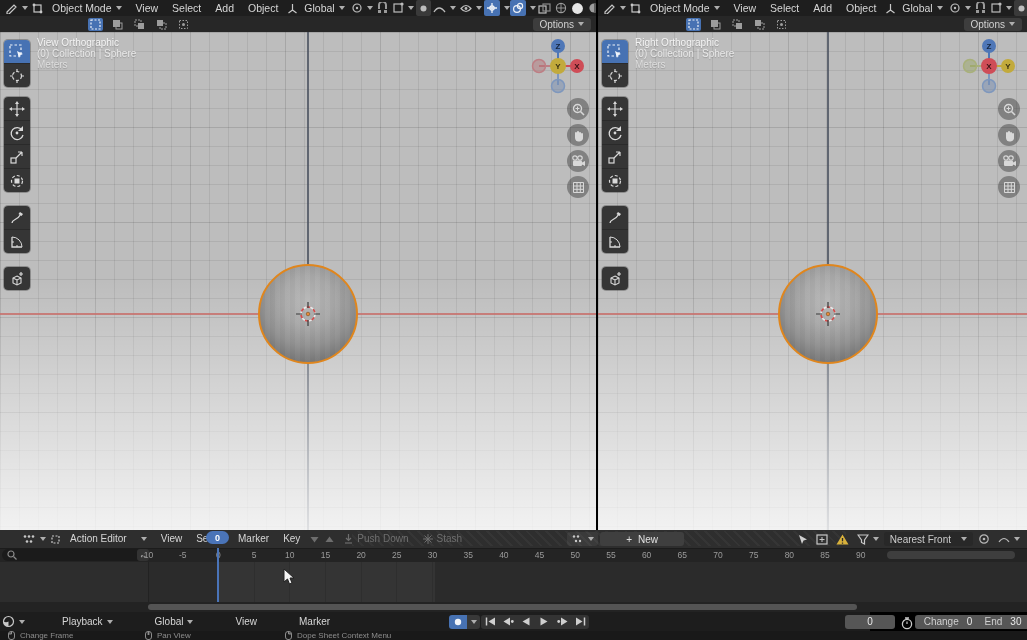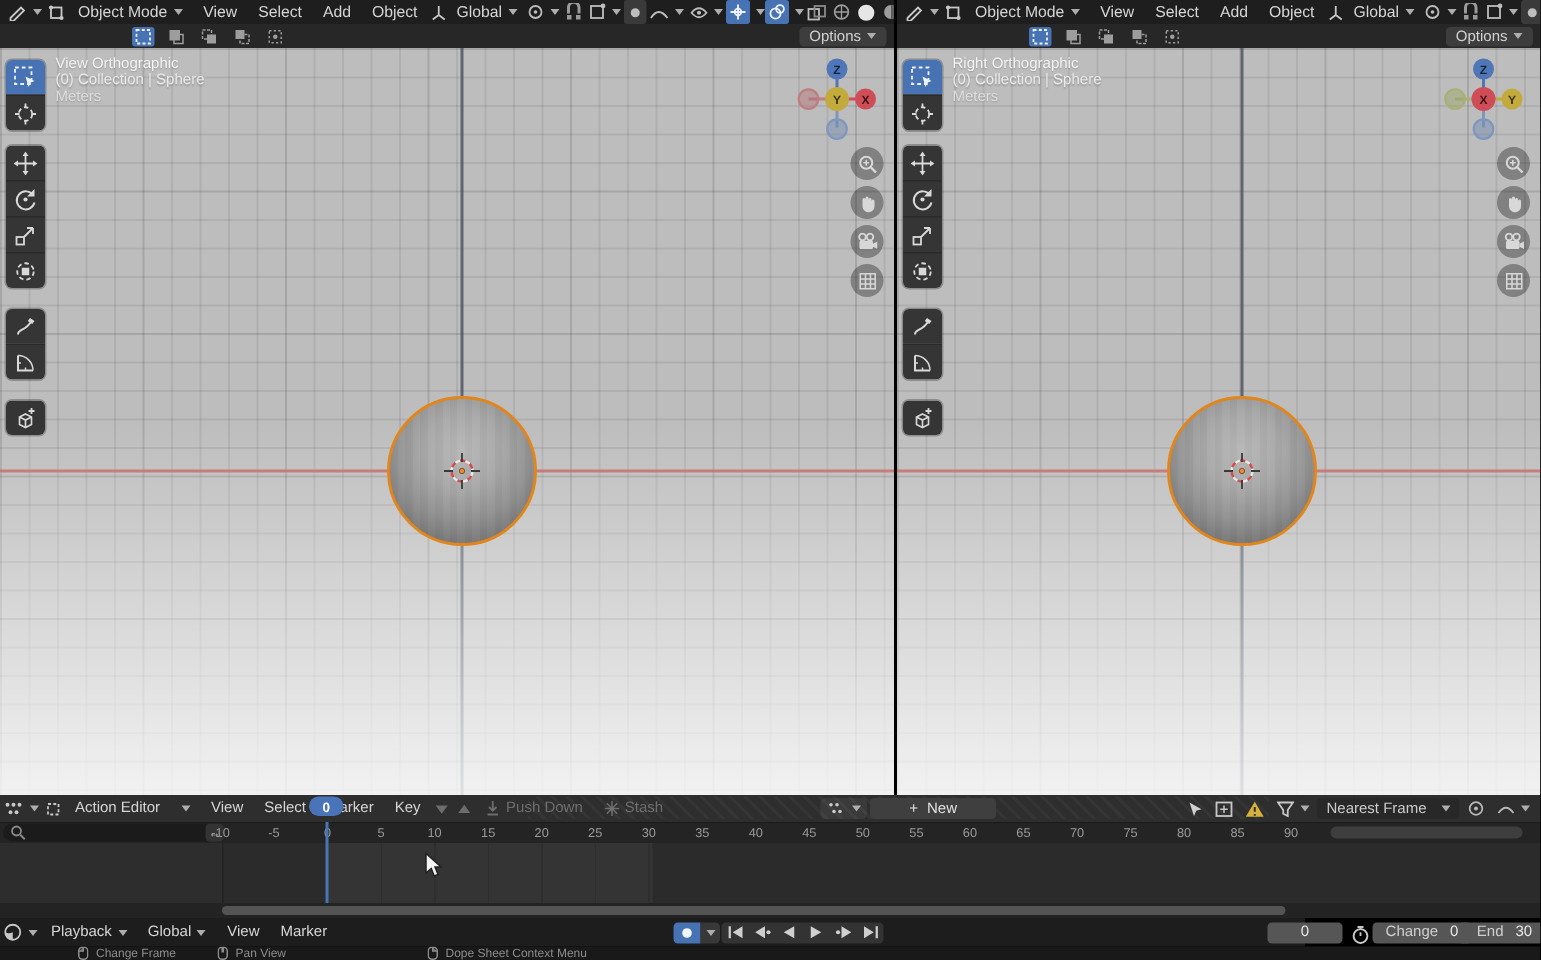--- a/index.html
+++ b/index.html
@@ -49,21 +49,21 @@
   .tool-btn + .tool-btn{border-top:1px solid #2a2a2a;}
   .tool-btn.active{background:#4772b3;}
   
   .gizmo{position:absolute;top:5px;right:9px;width:58px;height:58px;z-index:5;}
   .nav-btns{position:absolute;top:66px;right:7px;display:flex;flex-direction:column;gap:4px;align-items:center;z-index:5;}
   .nav-btn{width:22px;height:22px;border-radius:50%;background:rgba(45,45,45,0.42);
            display:flex;align-items:center;justify-content:center;}
   
   .dope{position:absolute;left:0;top:530px;width:1027px;height:82px;background:#2b2b2b;}
   .dope-header{position:relative;height:18px;background:#2e2e2e;display:flex;align-items:center;
-               border-bottom:1px solid #1c1c1c;white-space:nowrap;z-index:3;}
+               border-bottom:1px solid #1c1c1c;white-space:nowrap;z-index:3;padding-left:20px;}
   .dope-header .menu{font-size:10px;line-height:18px;}
   .hatch{position:absolute;left:352px;width:494px;top:1px;bottom:2px;
          background:repeating-linear-gradient(45deg,rgba(255,255,255,0.035) 0 2px,transparent 2px 7px);}
   .dis{color:#6d6d6d;}
   .small-btn{display:flex;align-items:center;justify-content:center;padding:0 3px;height:18px;}
   .chip{display:flex;align-items:center;background:#3a3a3a;border-radius:3px;height:14px;padding:0 4px;margin:0 2px;}
   .new-btn{display:flex;align-items:center;justify-content:center;gap:6px;background:#3f3f3f;border-radius:3px;
            height:14px;width:84px;color:#e0e0e0;font-size:10px;z-index:2;}
   .dd{display:flex;align-items:center;background:#282828;border-radius:3px;height:14px;padding:0 6px;
       color:#cccccc;font-size:10px;}
@@ -82,21 +82,21 @@
   .action-band{position:absolute;left:218px;width:217px;top:0;bottom:0;background:rgba(255,255,255,0.045);
      background-image:repeating-linear-gradient(90deg,rgba(0,0,0,0.12) 0 1px,transparent 1px 35.7px);}
   .playhead{position:absolute;left:217px;top:18px;height:54px;width:2px;background:#4a74b8;z-index:4;}
   .frame-badge{position:absolute;left:206px;top:531px;width:23px;height:13px;background:#4a74b8;border-radius:7px;
      color:#fff;font-size:9px;font-weight:bold;display:flex;align-items:center;justify-content:center;z-index:5;}
   .dope-scroll{position:absolute;left:0;right:0;bottom:0;height:10px;background:#232323;}
   .dope-scroll .thumb{position:absolute;left:148px;width:709px;top:2px;height:6px;background:#545454;border-radius:3px;}
   .mouse-cursor{position:absolute;z-index:9;}
   
   .playbar{position:absolute;left:0;top:612px;width:870px;height:19px;background:#1d1d1d;
-           display:flex;align-items:center;white-space:nowrap;}
+           display:flex;align-items:center;white-space:nowrap;gap:28px;}
   .playbar .menu{font-size:10px;}
   .transport{position:absolute;left:481px;top:2.5px;display:flex;background:#333;border-radius:3px;}
   .t-btn{width:18px;height:14px;display:flex;align-items:center;justify-content:center;}
   .rec{position:absolute;left:449px;top:2.5px;display:flex;}
   .rec .rbtn{width:18px;height:14px;background:#4772b3;border-radius:3px 0 0 3px;display:flex;align-items:center;justify-content:center;}
   .rec .rchev{width:13px;height:14px;background:#383838;border-radius:0 3px 3px 0;display:flex;align-items:center;justify-content:center;}
   .field{position:absolute;top:2.5px;height:14px;background:#565656;border-radius:3px;color:#e8e8e8;
          font-size:10px;display:flex;align-items:center;justify-content:center;}
   .field .lab{color:#cfcfcf;margin-right:8px;}
   
@@ -690,21 +690,21 @@
               <path d="M6.5 4v3.2M6.5 8.6v1.2" stroke="#2b2b2b" stroke-width="1.3"></path>
             </svg>
           </span>
         <span class="small-btn">
             <svg width="12" height="11">
               <path d="M1 1h10L7.5 6v4l-3-1.5V6z" fill="none" stroke="#c8c8c8" stroke-width="1.2"></path>
             </svg>
             <span class="chev"></span>
           </span>
         <span class="dd">
-            <span>Nearest Frame</span>
+            <span>Nearest Front</span>
             <span class="chev" style="margin-left:10px;"></span>
           </span>
         <span class="small-btn">
             <svg width="12" height="12">
               <circle cx="6" cy="6" r="4.2" fill="none" stroke="#b8b8b8" stroke-width="1.2"></circle>
               <circle cx="6" cy="6" r="1.3" fill="#b8b8b8"></circle>
             </svg>
           </span>
         <span class="small-btn">
             <svg width="12" height="10">
@@ -837,21 +837,21 @@
         <span class="lab">Change</span>
         <span>0</span>
       </span>
     <span class="field" style="left:972px;width:50px;padding:0 6px;">
         <span class="lab">End</span>
         <span>30</span>
       </span>
   </div>
 
   <div class="statusbar">
-    <span class="st-item" style="left:8px;margin-left:44px;">
+    <span class="st-item" style="left:8px;">
       <svg width="7" height="9">
           <rect x="0.5" y="0.5" width="6" height="8" rx="2.5" fill="none" stroke="#8d8d8d"></rect>
           <path d="M0.5 3h3V0.5" stroke="#8d8d8d" fill="rgba(141,141,141,0.6)"></path>
         </svg>
       <span>Change Frame</span>
     </span>
     <span class="st-item" style="left:145px;">
       <svg width="7" height="9">
           <rect x="0.5" y="0.5" width="6" height="8" rx="2.5" fill="none" stroke="#8d8d8d"></rect>
           <rect x="2.6" y="1" width="1.8" height="3" fill="#8d8d8d"></rect>

